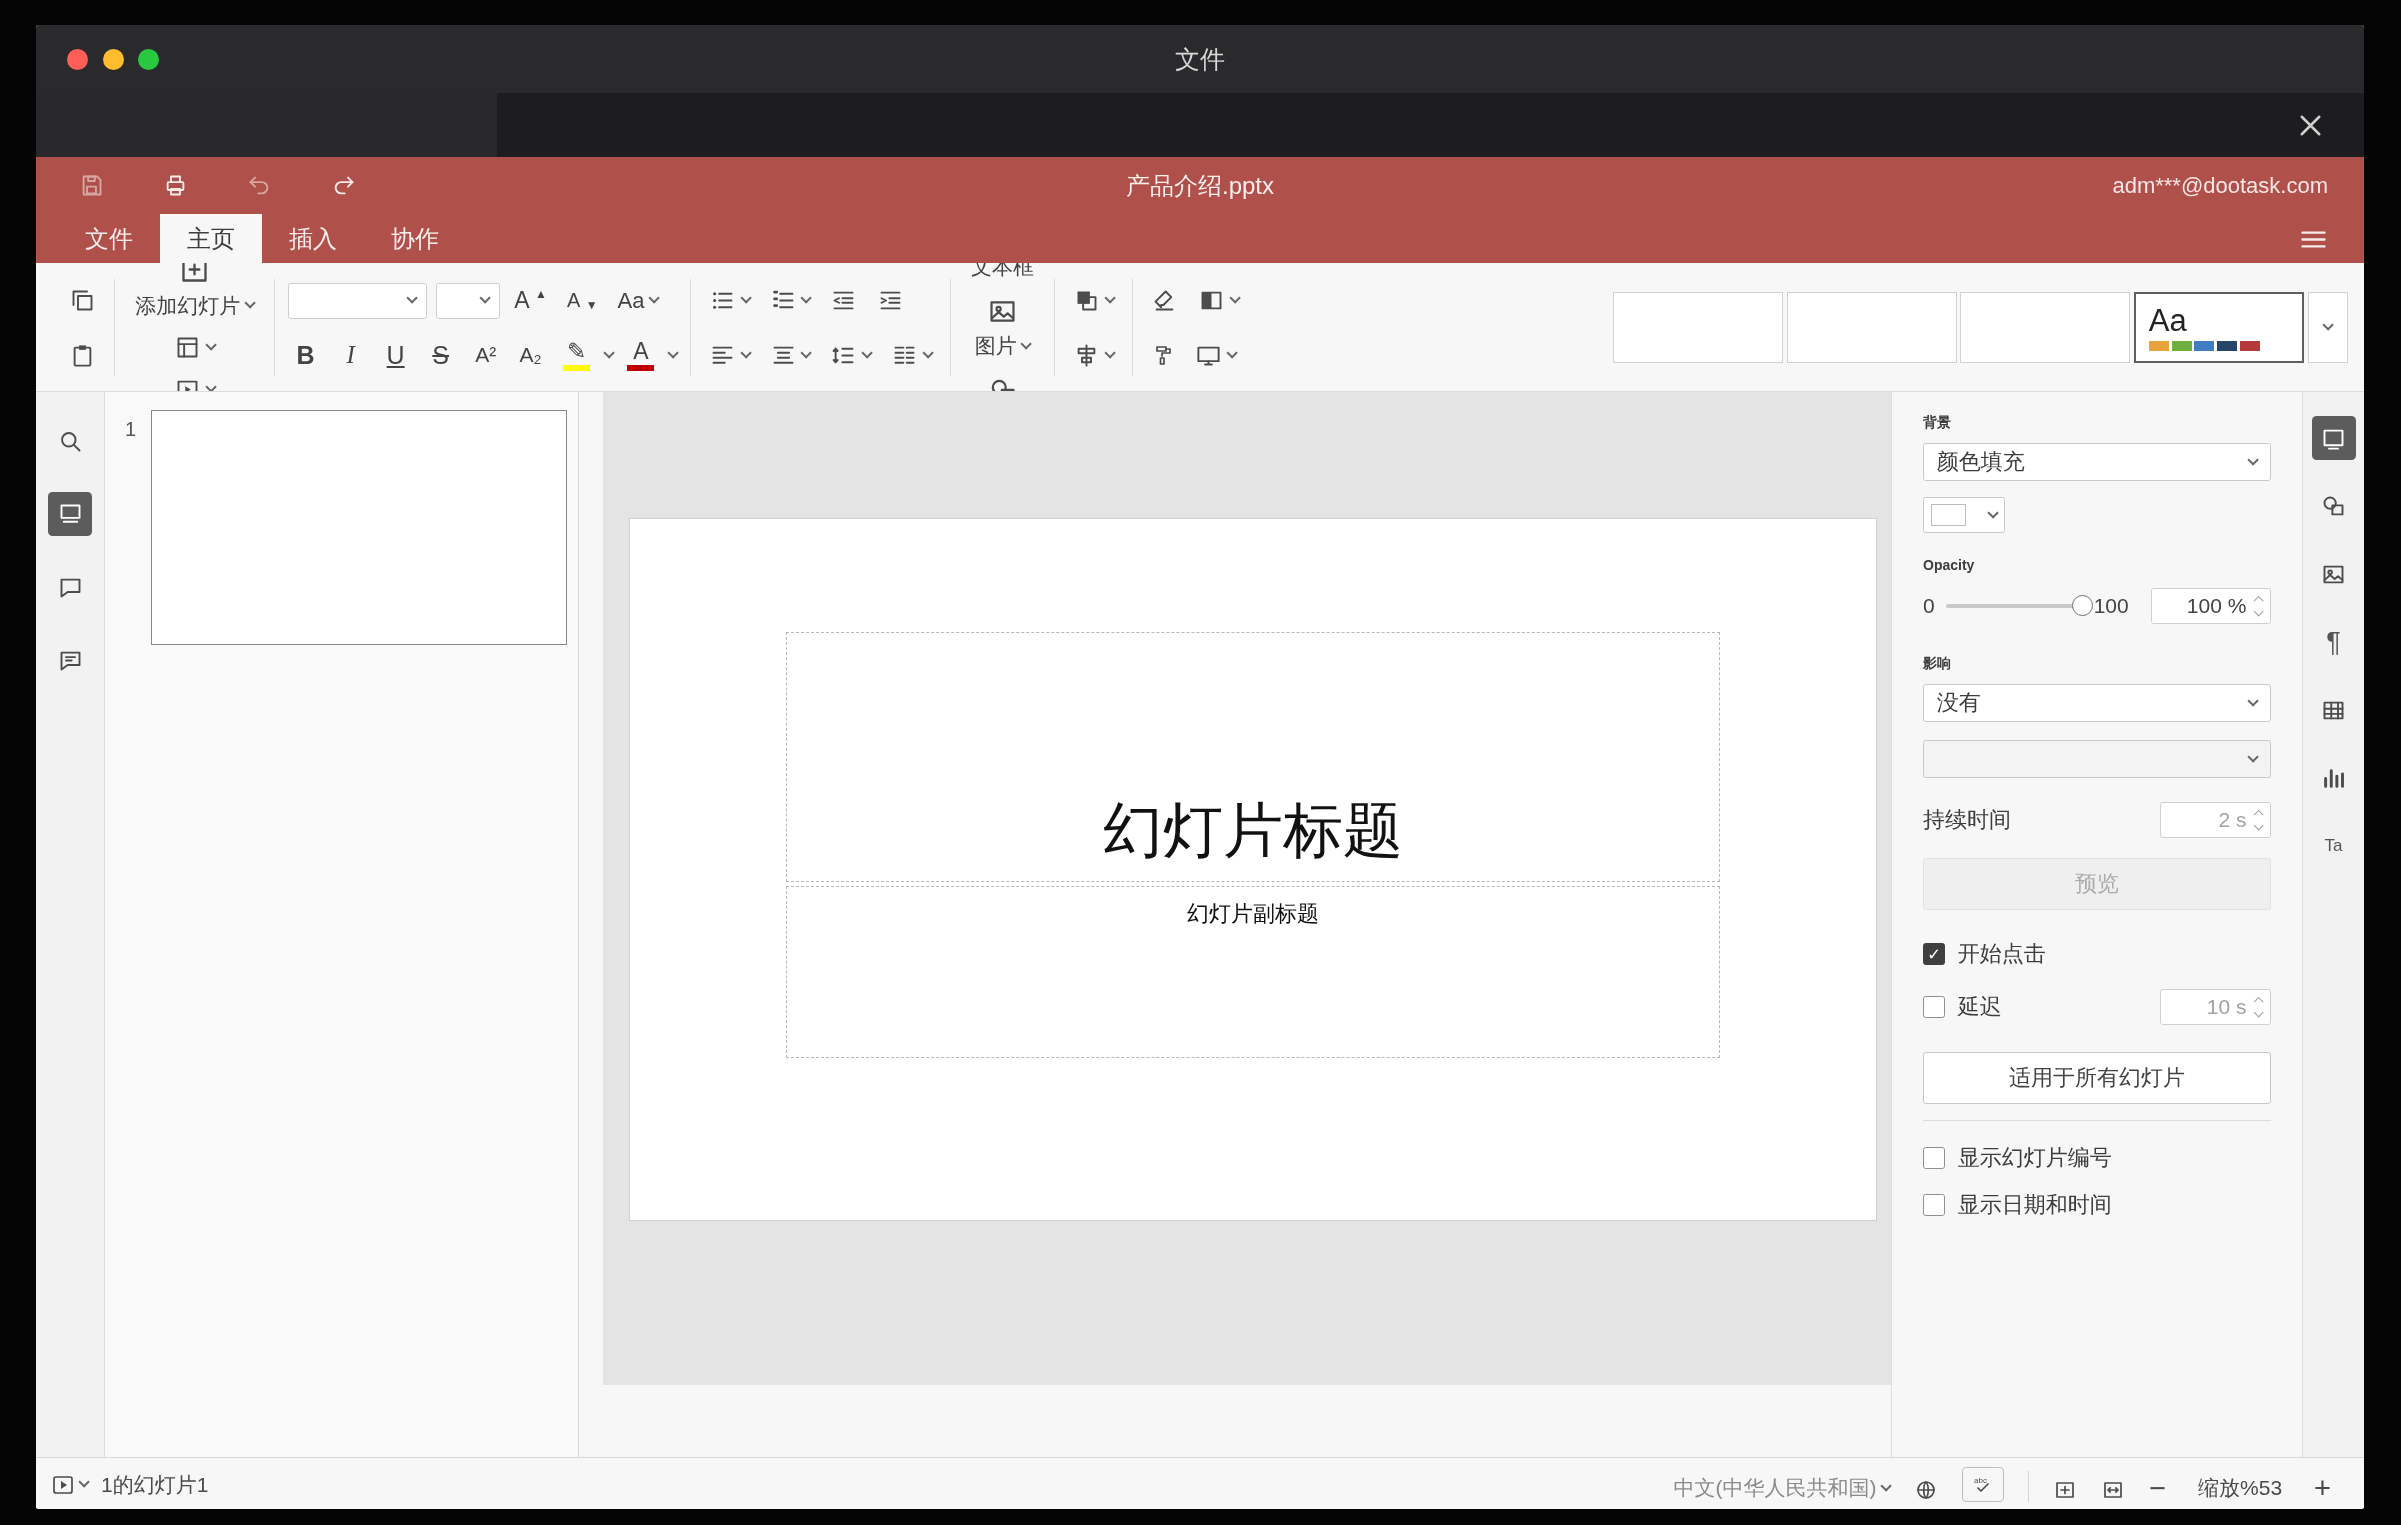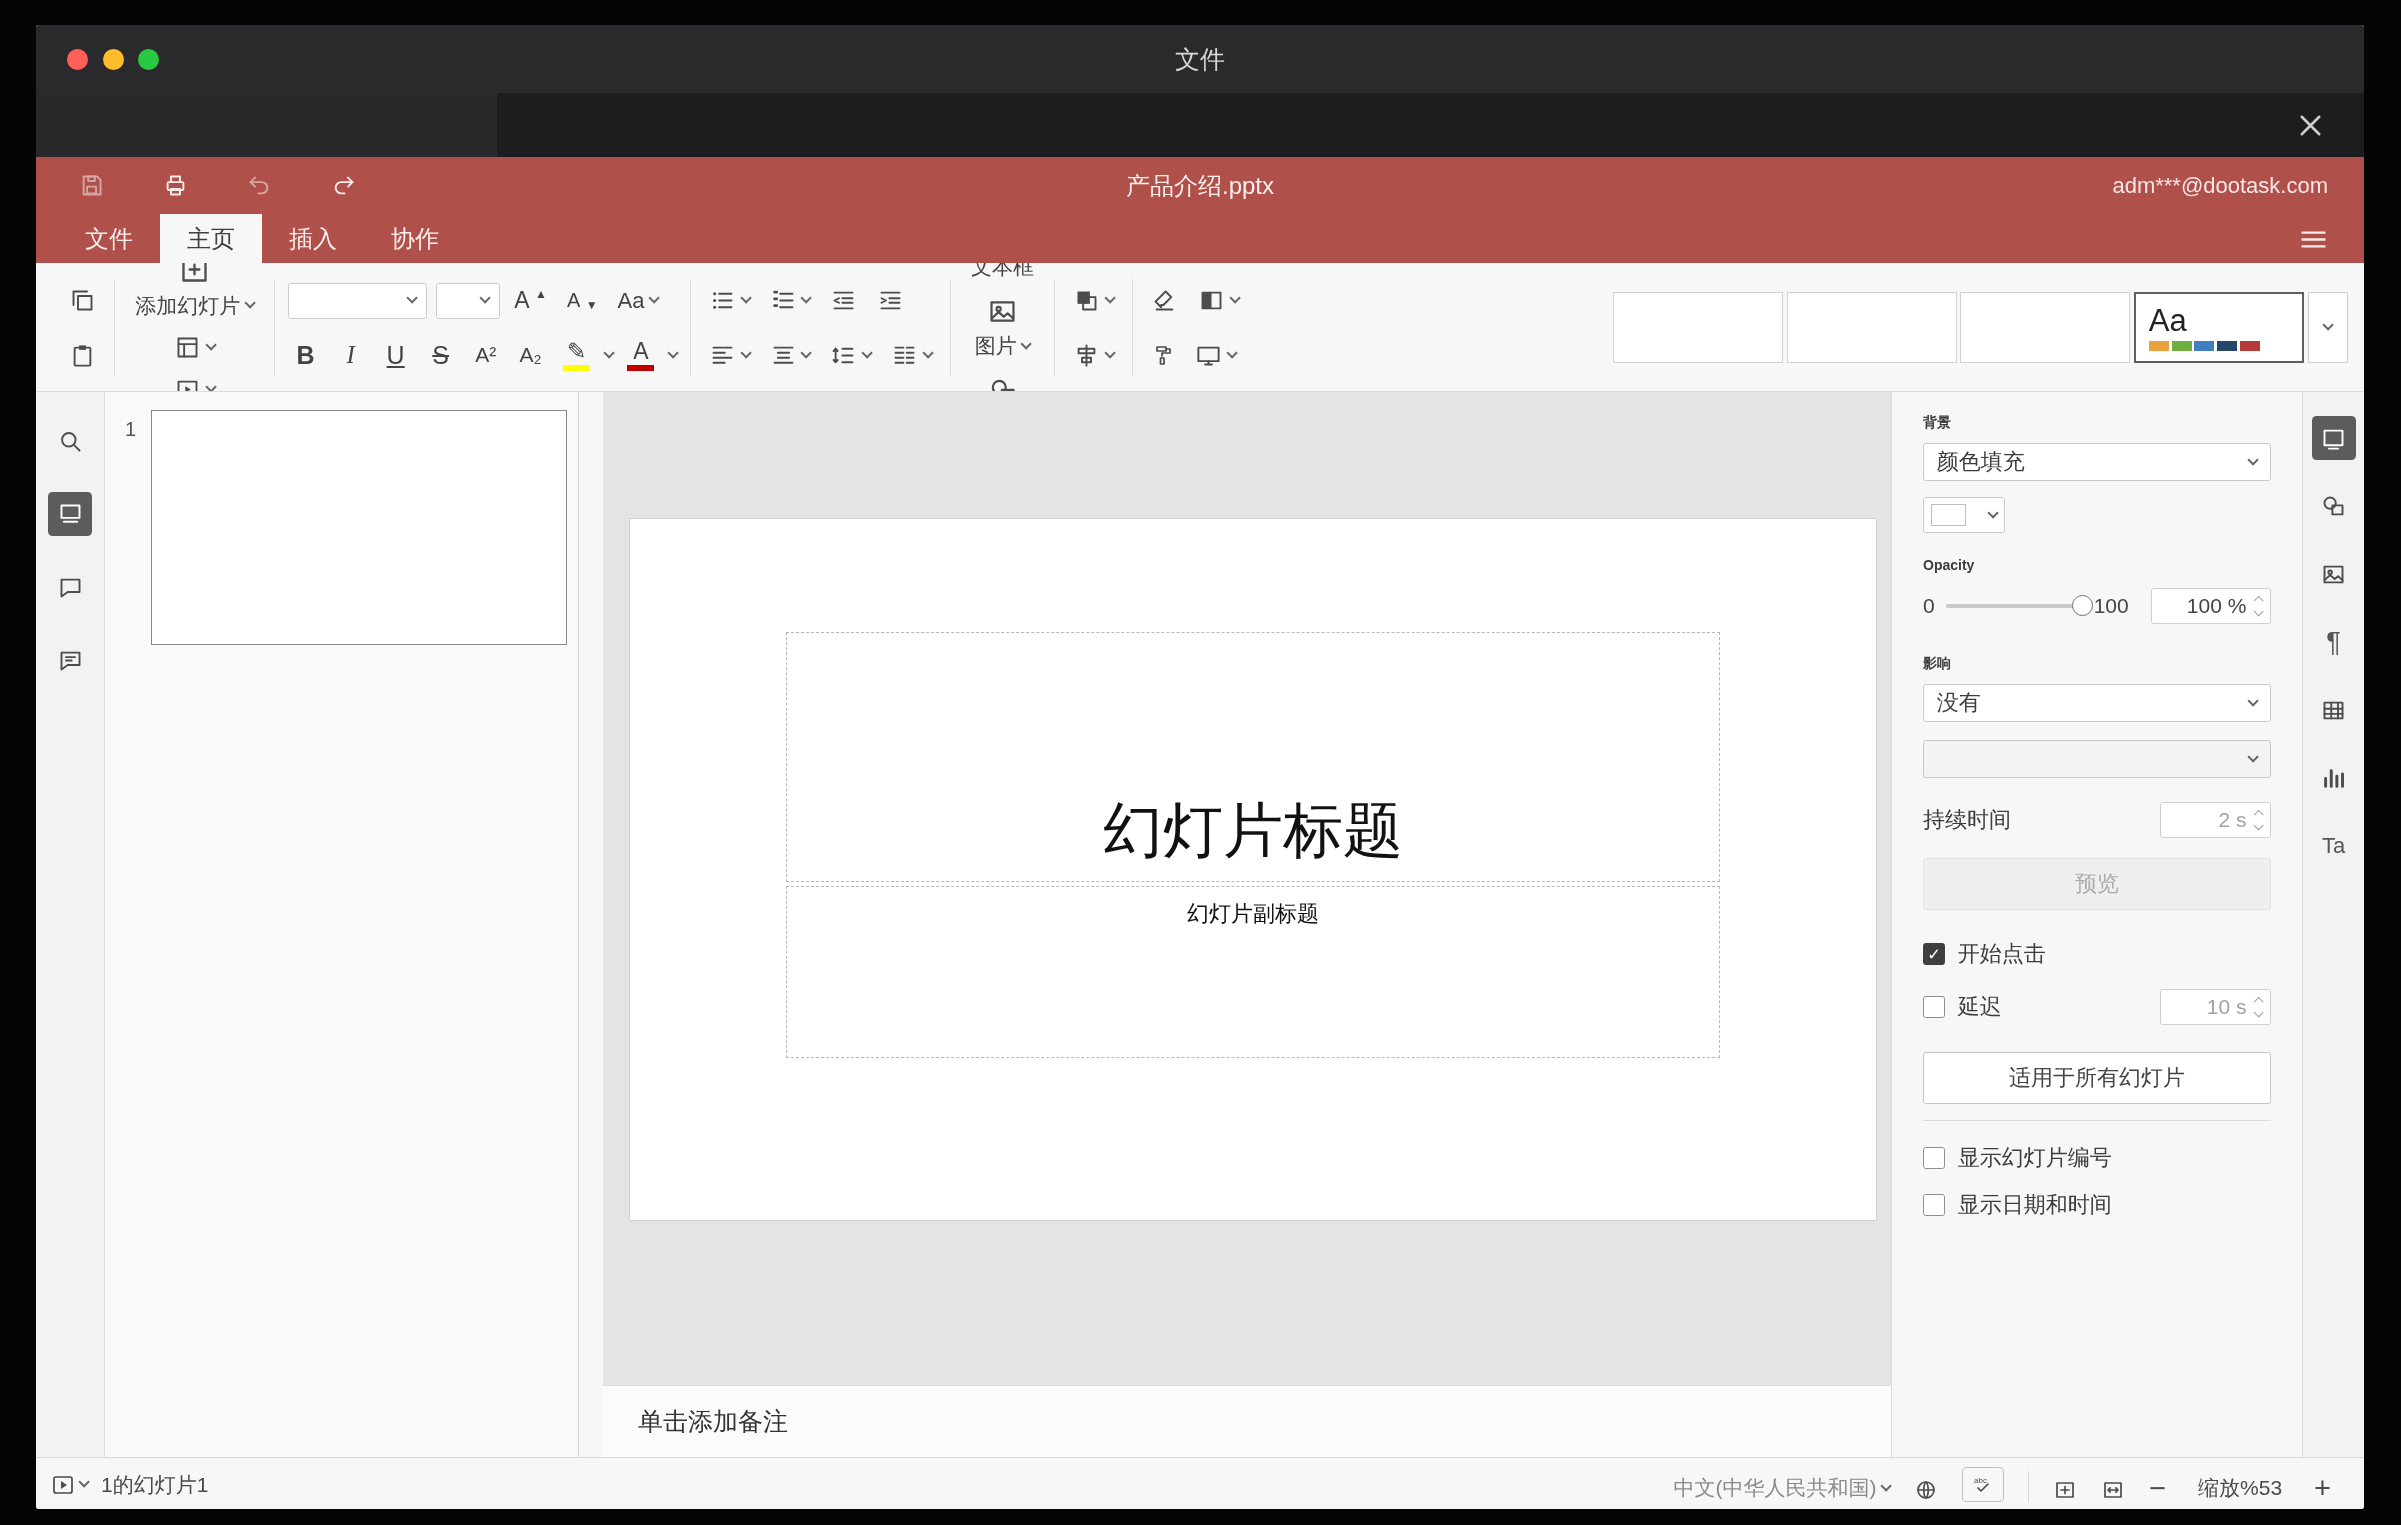--- a/index.html
+++ b/index.html
@@ -114,21 +114,21 @@
     font-family:"Liberation Sans",sans-serif; }
   .pbtn.disabled { background:#efefef; border-color:#e2e2e2; color:#ababab; }
   .cb { width:22px; height:22px; border:1.8px solid #8f8f8f; border-radius:2.7px; background:#fff; display:inline-flex;
     align-items:center; justify-content:center; margin-right:12.8px; flex-shrink:0; cursor:pointer; }
   .cb.checked { background:#3f3f3f; border-color:#3f3f3f; }
   .cb.checked::after { content:"✓"; color:#fff; font-size:16.4px; line-height:16.4px; }
   .rp-divider { height:0.9px; background:#dcdcdc; margin:5.5px 0 22px 0; }
 
   .right-strip { width:62px; background:#f2f2f2; border-left:0.9px solid #dedede; display:flex; flex-direction:column;
     align-items:center; padding-top:24px; gap:24px; }
-  .ta-glyph { font-size:22px; color:#555; }
+  .ta-glyph { font-size:17px; color:#555; }
 
   
   .statusbar { height:54px; background:#f7f7f7; border-top:0.9px solid #d8d8d8; display:flex; align-items:center;
     padding:0 33px 0 14.6px; font-size:21px; color:#4a4a4a; }
   .sb-left { display:flex; align-items:center; gap:12.8px; }
   .sb-right { margin-left:auto; display:flex; align-items:flex-end; gap:24px; }
   .sb-btn { display:flex; align-items:center; gap:5.5px; background:none; border:none; cursor:pointer; font-size:21px; color:#4a4a4a; }
   .spellbox { width:42px; height:35px; border:0.9px solid #bdbdbd; border-radius:4.6px; display:flex; align-items:center;
     justify-content:center; background:none; cursor:pointer; }
   .sb-sep { width:0.9px; height:31px; background:#d5d5d5; }
@@ -512,23 +512,20 @@
     <div class="canvas-col">
       <div class="canvas">
         <div class="slide">
           <div class="ph ph-title">
             <span>幻灯片标题</span>
           </div>
           <div class="ph ph-sub">
             <span>幻灯片副标题</span>
           </div>
         </div>
-      </div>
-      <div class="notes">
-        <span>单击添加备注</span>
       </div>
     </div>
 
     <div class="right-panel">
       <div class="rp-label">背景</div>
       <div class="sel">
         <span>颜色填充</span>
           <span class="chev"></span>
       </div>
       <div class="swatch-sel">

